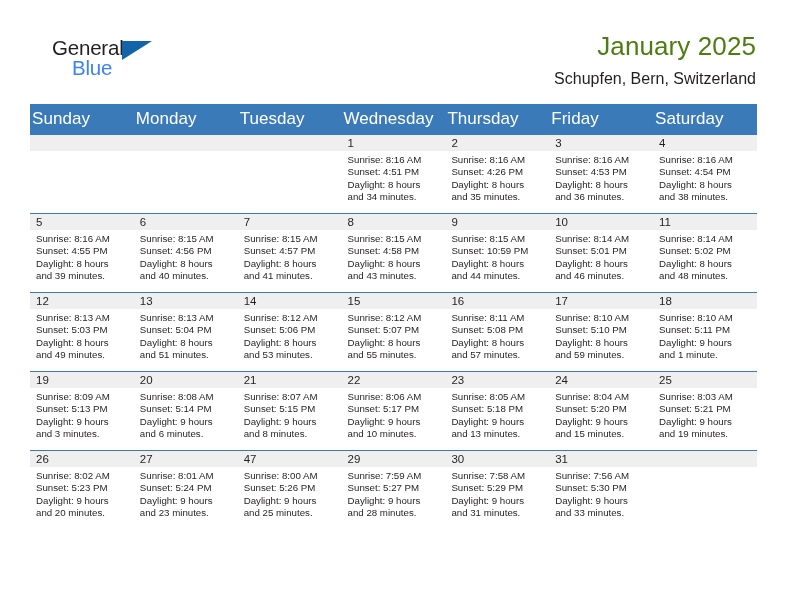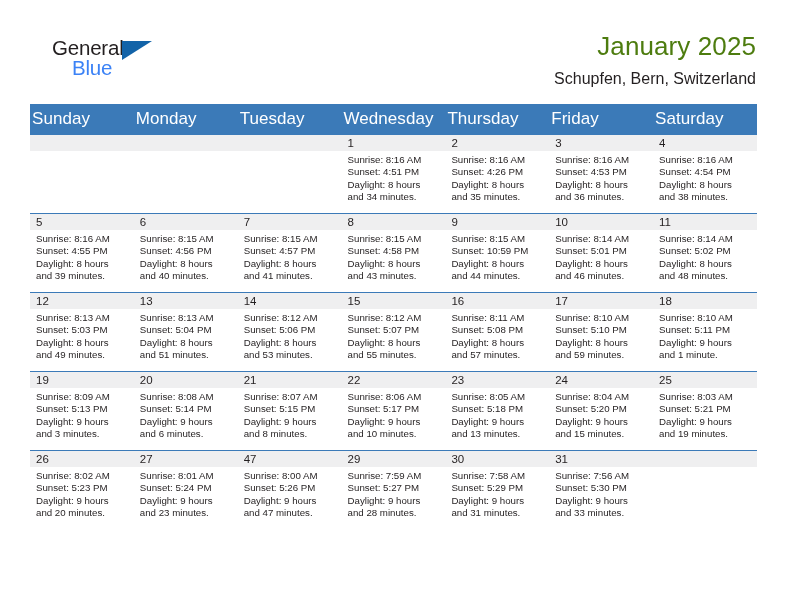--- a/index.html
+++ b/index.html
@@ -452,21 +452,21 @@
               <div>Daylight: 9 hours</div>
               <div>and 23 minutes.</div>
             </div>
           </td>
           <td>
             <div class="daynum-band">47</div>
             <div class="cell-body">
               <div>Sunrise: 8:00 AM</div>
               <div>Sunset: 5:26 PM</div>
               <div>Daylight: 9 hours</div>
-              <div>and 47 minutes.</div>
+              <div>and 25 minutes.</div>
             </div>
           </td>
           <td>
             <div class="daynum-band">29</div>
             <div class="cell-body">
               <div>Sunrise: 7:59 AM</div>
               <div>Sunset: 5:27 PM</div>
               <div>Daylight: 9 hours</div>
               <div>and 28 minutes.</div>
             </div>

